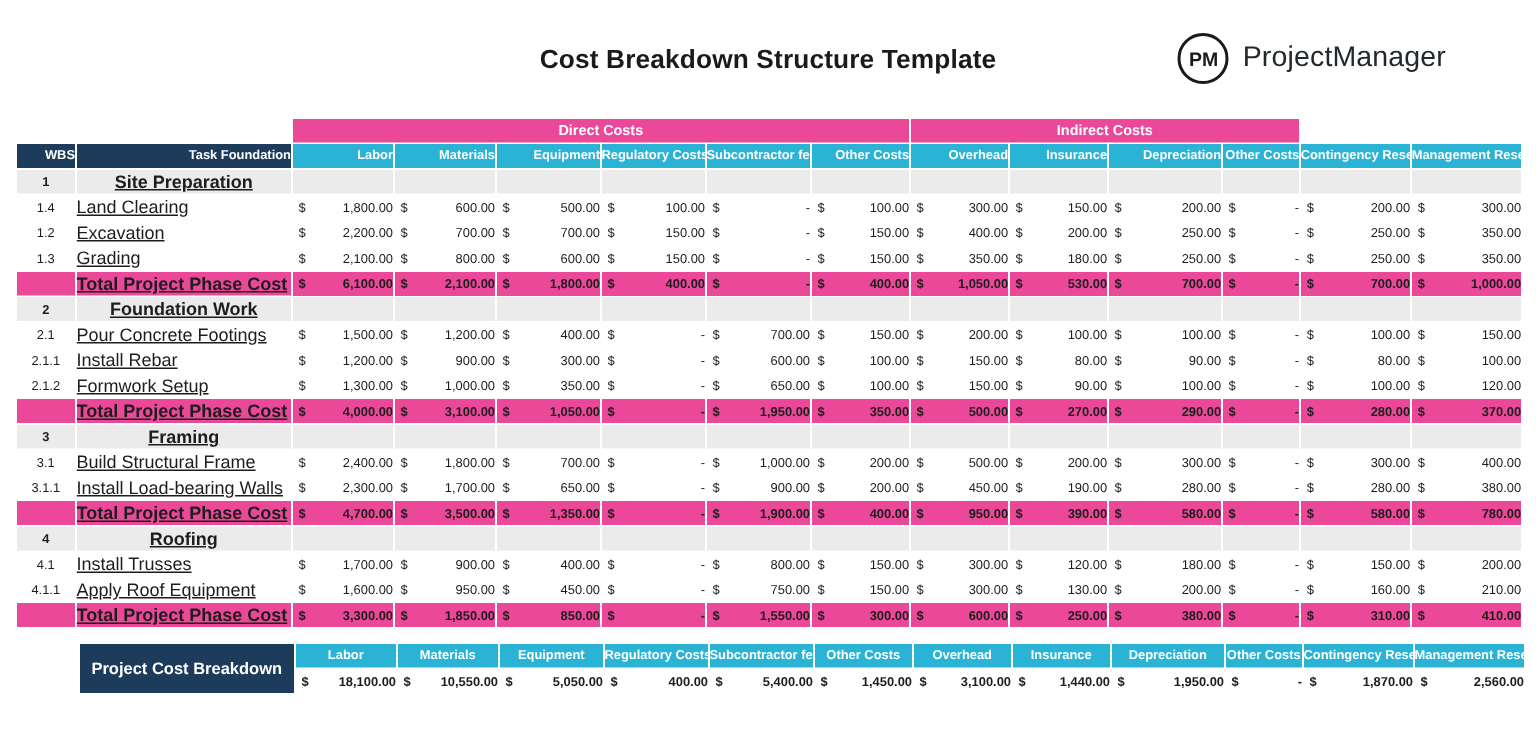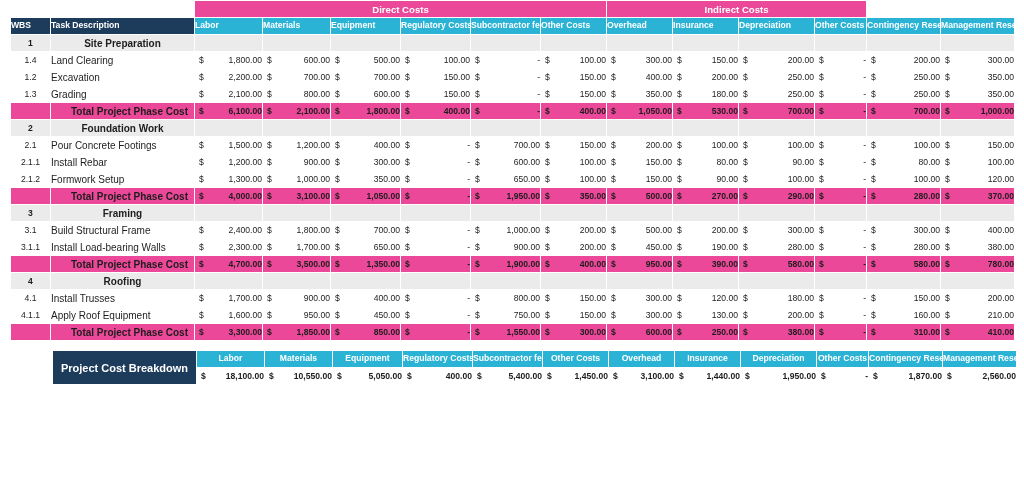--- a/index.html
+++ b/index.html
@@ -56,29 +56,29 @@
     font-size: 9.6px; font-weight: bold;
     text-align: center; height: 20px;
     border: 1px solid #ffffff;
   }
   .grp.blank { background: #ffffff; border-color:#ffffff; }
 
   
   .colh {
     background: #2bb3d6; color: #ffffff;
     font-size: 8.6px; font-weight: bold;
-    text-align: left; vertical-align: middle;
+    text-align: right; vertical-align: middle;
     height: 34px; line-height: 1.15;
     border: 1px solid #ffffff;
   }
   .colh.navy-left { background: #1d3c5c; }
 
   
   .wbs { text-align: center; font-size: 8.6px; padding: 0 2px; }
-  .desc { text-align: left; padding-left: 6px; font-size: 10px; }
+  .desc { text-align: left; padding-left: 6px; font-size: 12px; text-decoration: underline; }
   .money { font-size: 8.6px; position: relative; padding: 0 5px 0 5px; text-align: right; }
   .money .cur { position: absolute; left: 4px; }
   .row-white td { background: #ffffff; border: 1px solid #cfcfcf; }
   .row-phase td { background: #ec4899; border: 1px solid #333333; font-weight: bold; }
   .row-section td { background: #ebebeb; border: 1px solid #cfcfcf; font-weight: bold; }
   .row-section .desc { text-align: center; }
   .row-phase .desc { text-align: right; padding-right: 6px; }
 
   
   .row-white td, .row-section td { border-color: #d0d0d0; }
@@ -113,20 +113,27 @@
     text-align: right; padding: 0 5px; border: 1px solid #cfcfcf;
     position: relative;
   }
   .sum-val .cur { position: absolute; left: 4px; font-weight: bold; }
 </style>
 </head>
 <body>
 
 <div class="page">
 
+  <div class="header">
+    <div class="title">Cost Breakdown Structure Template</div>
+    <div class="brand">
+      <div class="brand-mark">PM</div>
+      <div class="brand-name">ProjectManager</div>
+    </div>
+  </div>
 
   <table class="cbs">
     <colgroup>
       <col style="width:40px">
       <col style="width:144px">
       <col style="width:68px">
       <col style="width:68px">
       <col style="width:70px">
       <col style="width:70px">
       <col style="width:70px">
@@ -141,21 +148,21 @@
     <thead>
       <tr>
         <td class="grp blank" colspan="2"></td>
         <td class="grp" colspan="6">Direct Costs</td>
         <td class="grp" colspan="4">Indirect Costs</td>
         <td class="grp blank"></td>
         <td class="grp blank"></td>
       </tr>
       <tr>
         <th class="colh navy-left">WBS</th>
-        <th class="colh navy-left">Task Description</th>
+        <th class="colh navy-left">Task Foundation</th>
         <th class="colh">Labor</th>
         <th class="colh">Materials</th>
         <th class="colh">Equipment</th>
         <th class="colh">Regulatory Costs</th>
         <th class="colh">Subcontractor fees</th>
         <th class="colh">Other Costs</th>
         <th class="colh">Overhead</th>
         <th class="colh">Insurance</th>
         <th class="colh">Depreciation</th>
         <th class="colh">Other Costs</th>

